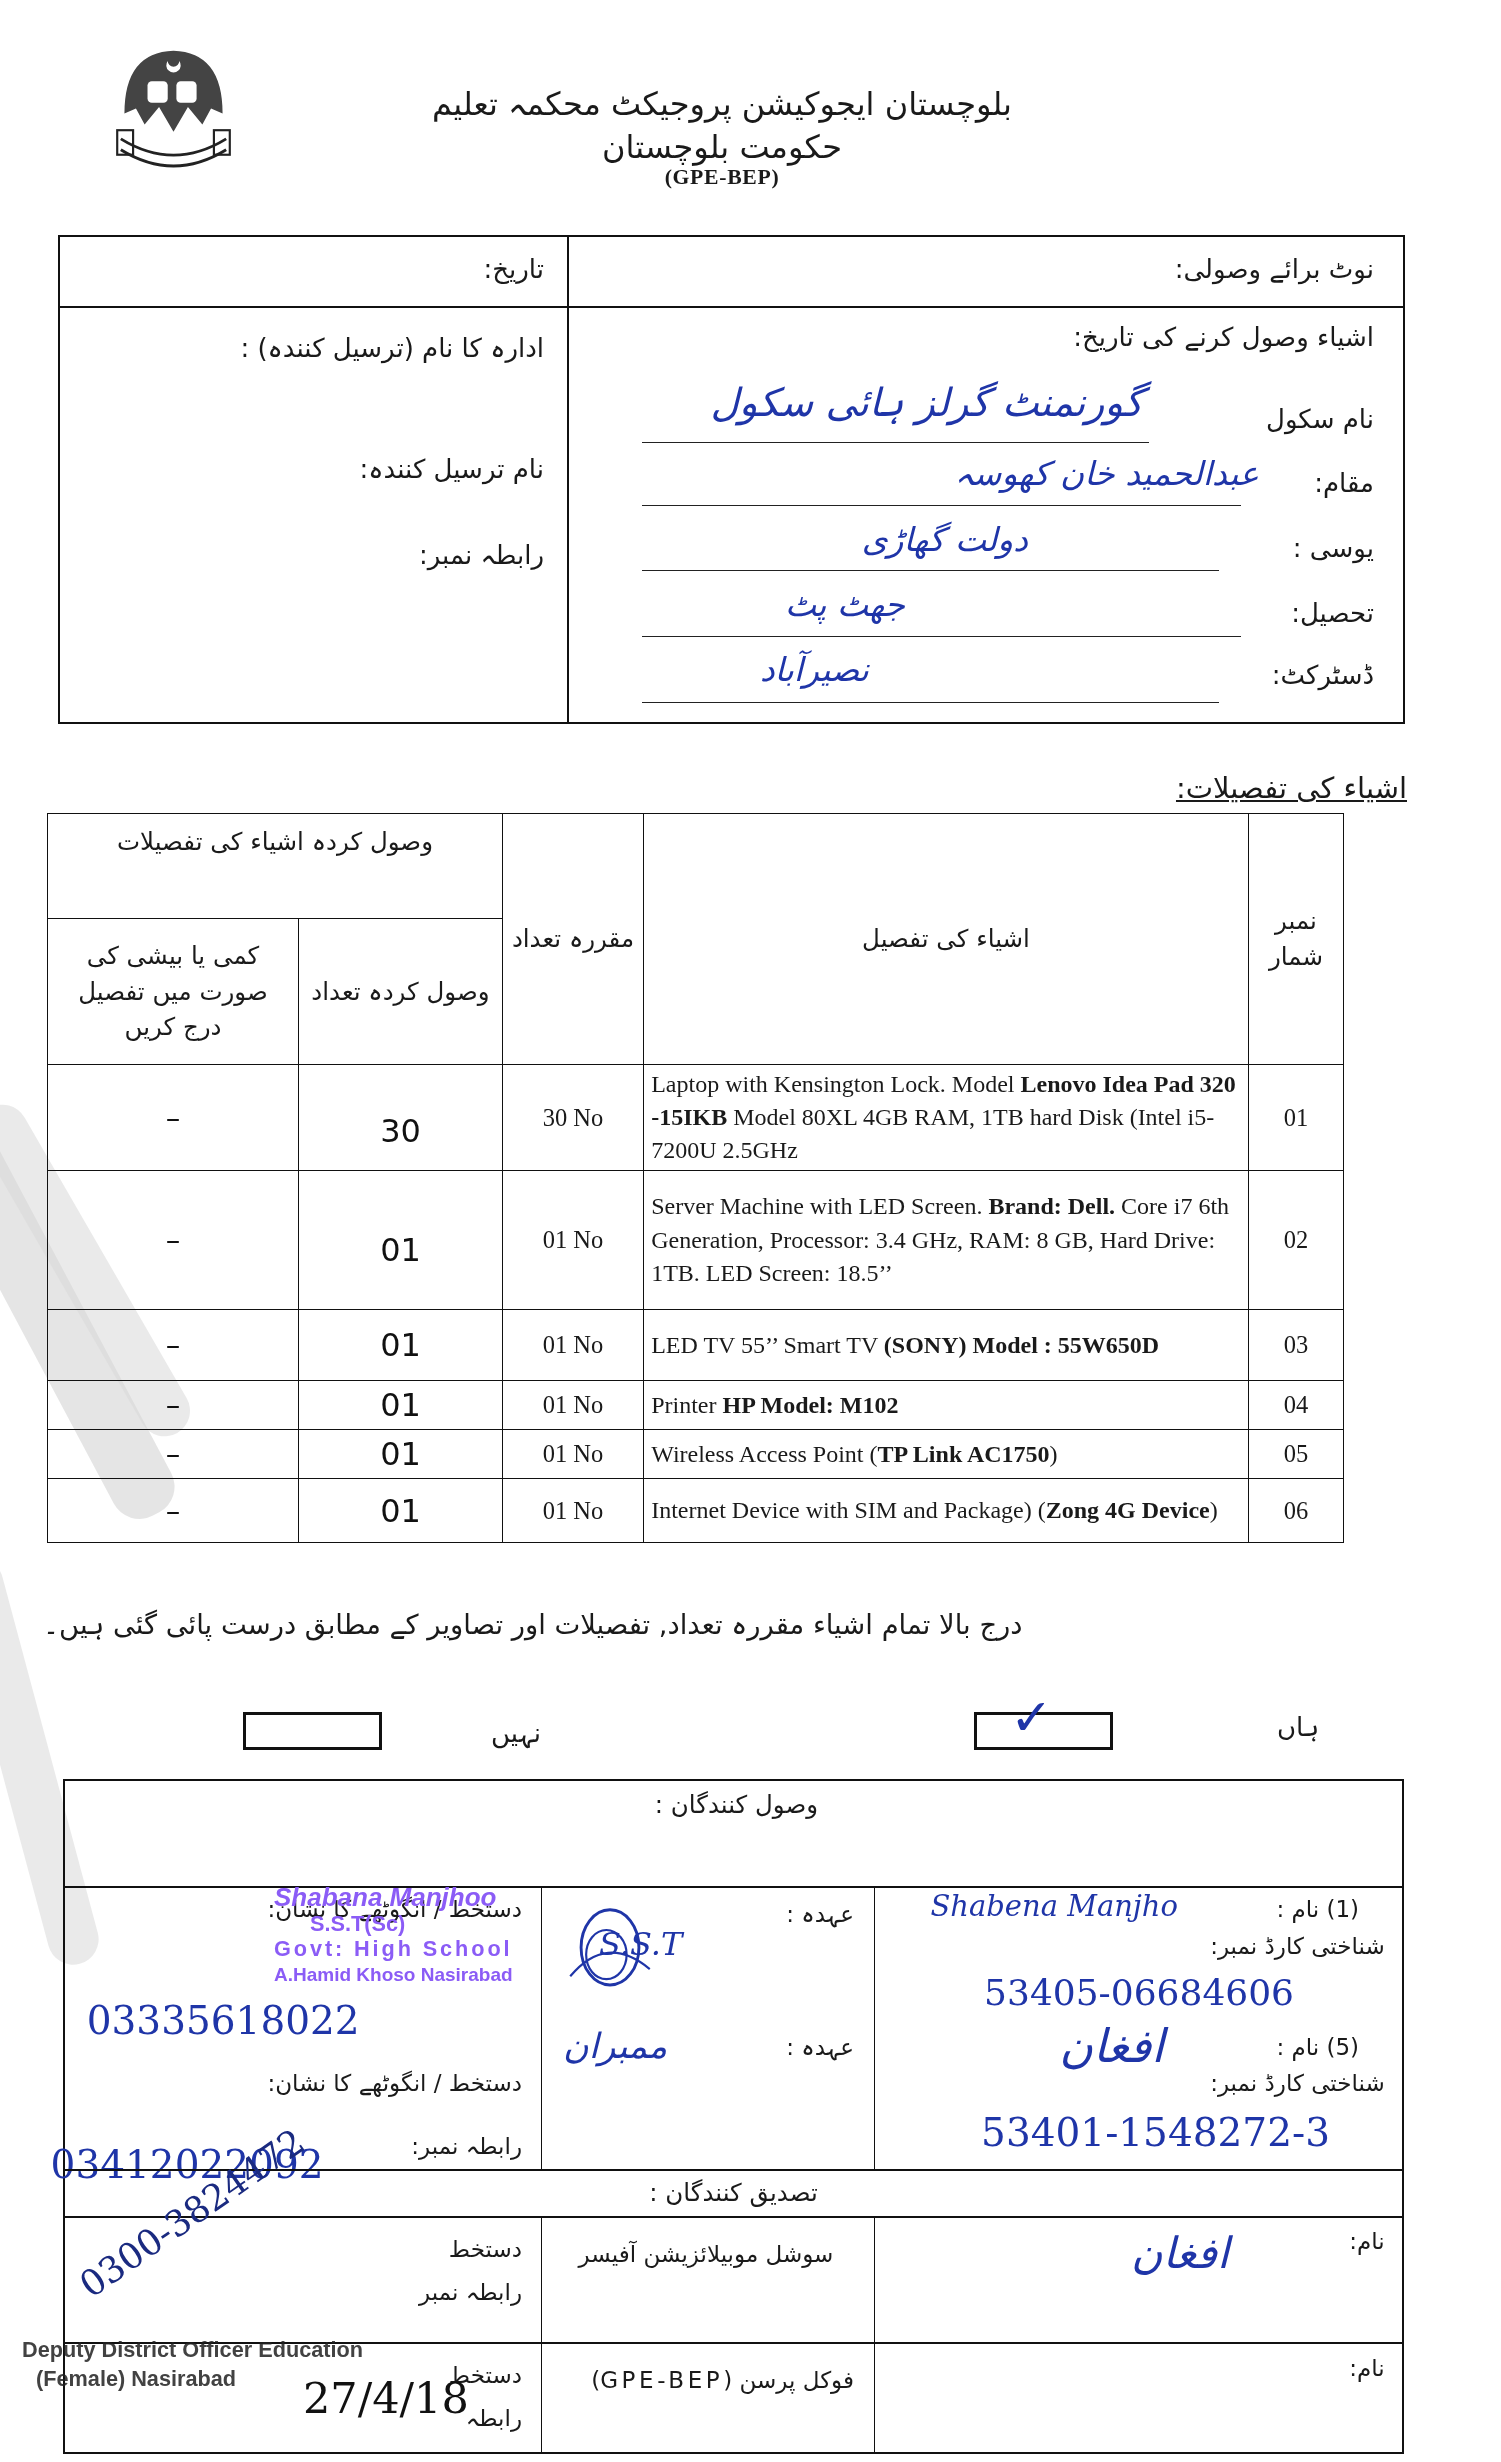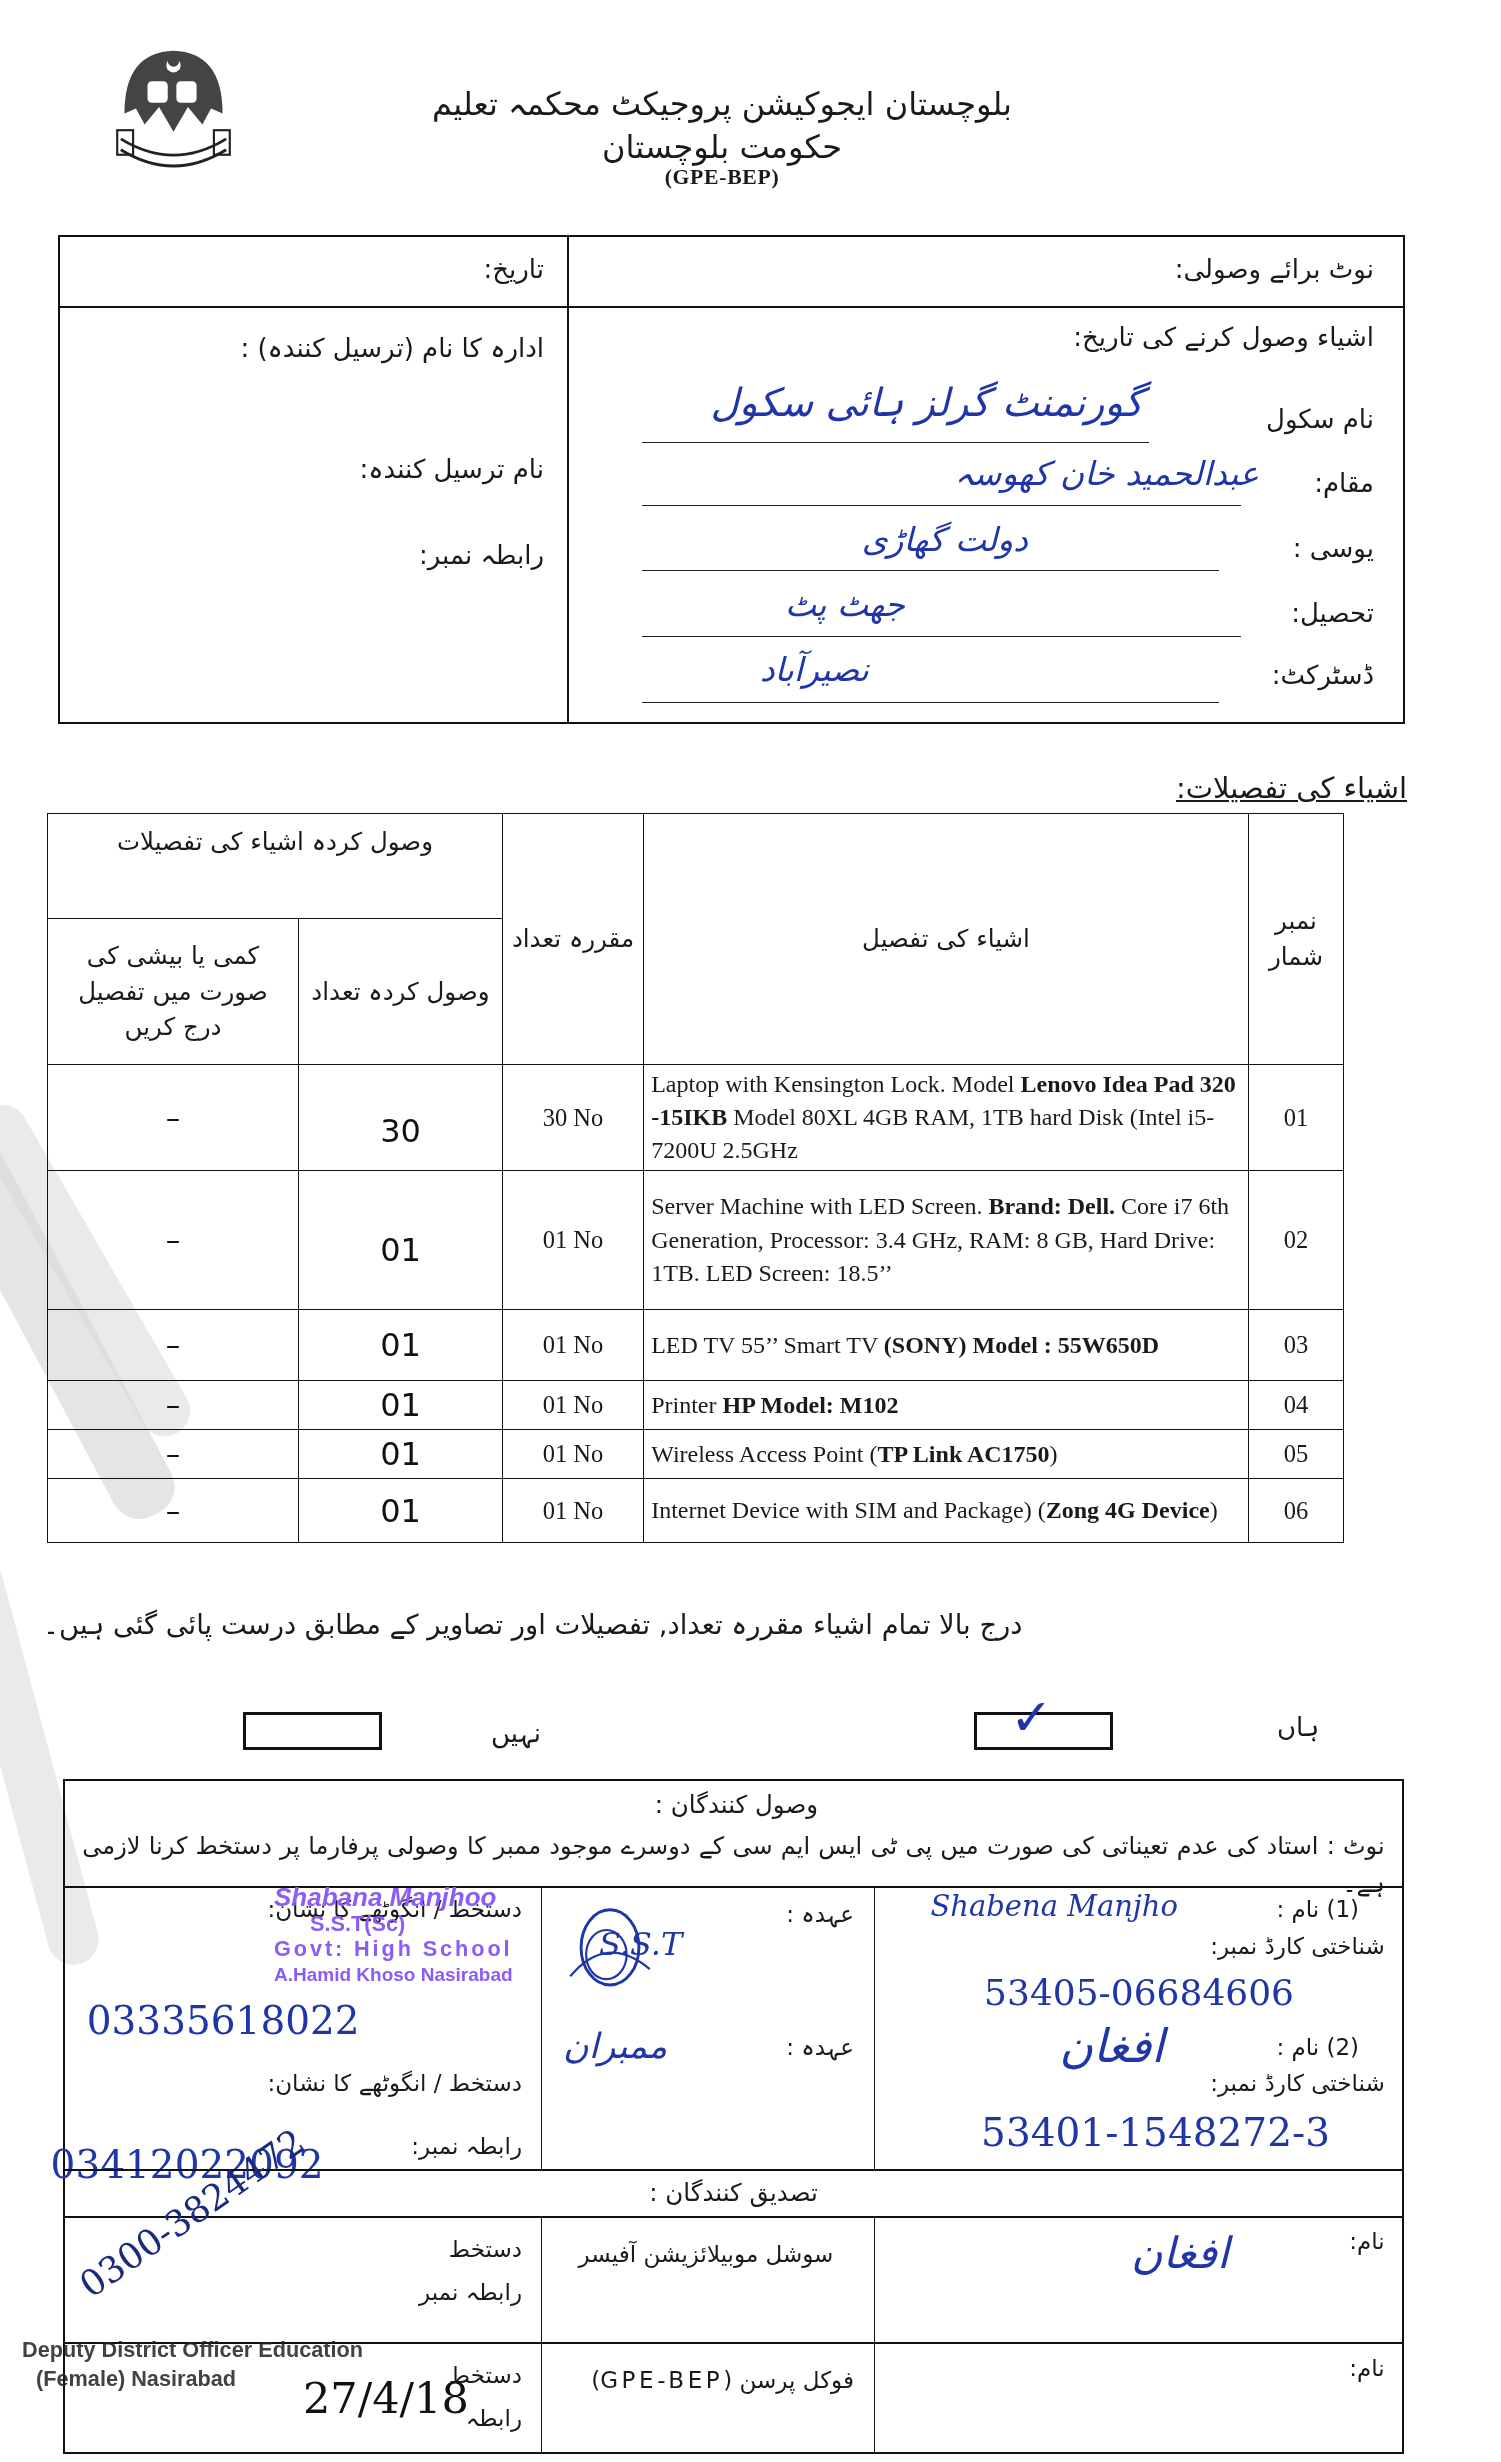--- a/index.html
+++ b/index.html
@@ -188,32 +188,31 @@
 <div class="chk-label" style="left:1277px; top:1712px;">ہاں</div>
 <div class="chk" style="left:974px; top:1712px;"></div>
 <div class="tick" style="left:1010px; top:1692px;">✓</div>
 
 <div class="chk-label" style="left:491px; top:1718px;">نہیں</div>
 <div class="chk" style="left:243px; top:1712px;"></div>
 
 <div class="abs rbox">
 
   <div class="rtext" style="left:0; right:0; top:8.7px; text-align:center; font-size:24.5px;margin-left:6px;">وصول کنندگان :</div>
-  <div class="rtext" style="right:17.3px; left:17.3px; top:46px; white-space:normal; line-height:1.6; text-align:justify; font-size:24px;">نوٹ : استاد کی عدم تعیناتی کی صورت میں پی ٹی ایس ایم سی کے دوسرے موجود ممبر کا وصولی پرفارما پر دستخط کرنا لازمی ہے۔</div>
 
   <div class="line-h" style="top:105px;"></div>
   <div class="line-v" style="left:476px; top:105px; height:283px;"></div>
   <div class="line-v" style="left:809px; top:105px; height:283px;"></div>
 
   <div class="rtext" style="right:43px; top:115px;">(1) نام :</div>
   <div class="hand" style="right:224px; top:108px; direction:ltr; font-size:29px;">Shabena Manjho</div>
   <div class="rtext" style="right:17.3px; top:152px;">شناختی کارڈ نمبر:</div>
   <div class="hand" style="right:108px; top:191px; direction:ltr; font-size:36px; font-style:normal;">53405-06684606</div>
 
-  <div class="rtext" style="right:43px; top:253px;">(2) نام :</div>
+  <div class="rtext" style="right:43px; top:253px;">(5) نام :</div>
   <div class="hand" style="right:238px; top:238px; font-size:46px;">افغان</div>
   <div class="rtext" style="right:17.3px; top:289px;">شناختی کارڈ نمبر:</div>
   <div class="hand" style="right:72px; top:329px; direction:ltr; font-size:39px; font-style:normal;">53401-1548272-3</div>
 
   <div class="rtext" style="right:548px; top:120px;">عہدہ :</div>
   <div class="hand" style="left:534px; top:144px; direction:ltr; font-size:32px;">S.S.T</div>
   <div class="rtext" style="right:548px; top:253px;">عہدہ :</div>
   <div class="hand" style="left:498px; top:245px; font-size:35px;">ممبران</div>
   <svg class="abs" style="left:498px; top:123px;" width="94" height="94" viewBox="0 0 130 130">
     <ellipse cx="65" cy="60" rx="40" ry="52" stroke="#1f35a8" stroke-width="4" fill="none"></ellipse>

